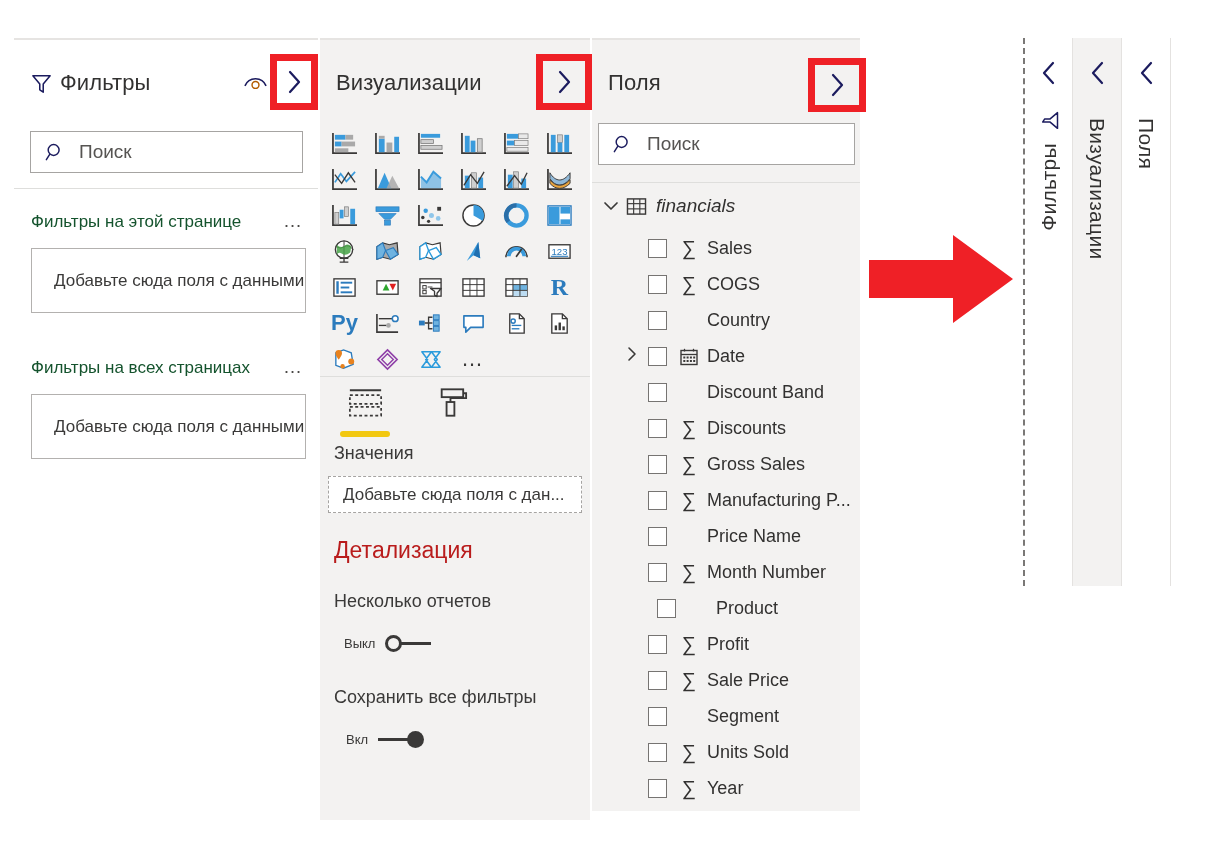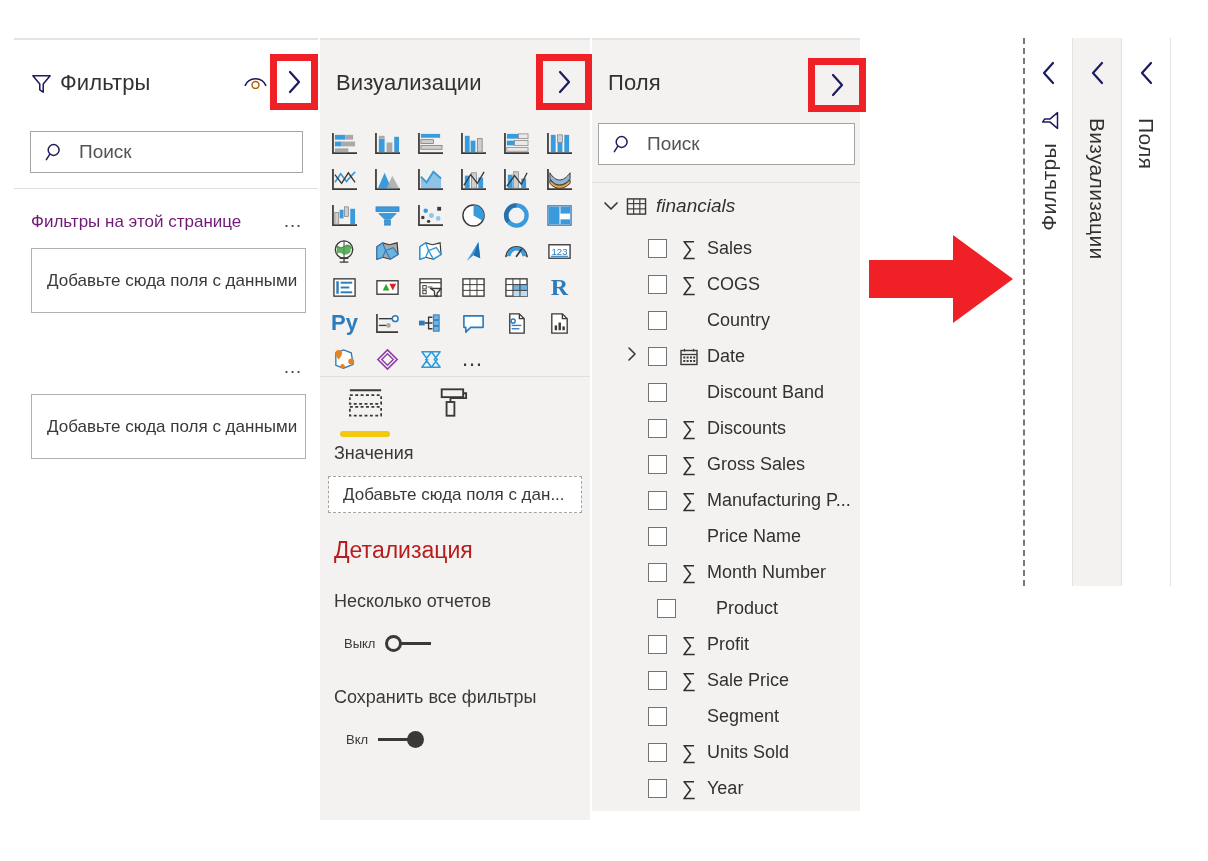--- a/index.html
+++ b/index.html
@@ -60,32 +60,32 @@
   }
   .searchbox .ph {
     font-size: 19px; color: #565452; margin-left: 14px;
   }
 
   .hr-line { position:absolute; height:1px; background:#dededc; }
 
   
   .fl-section-label {
     position: absolute;
-    font-size: 17px; color: #701a75; white-space: nowrap;
+    font-size: 17px; color: #14532d; white-space: nowrap;
   }
   .fl-ellipsis {
     position: absolute; font-size: 19px; color: #4a4846; letter-spacing: 2px;
     cursor: pointer;
   }
   .dropzone {
     position: absolute;
     border: 1px solid #b3b1af;
     background: #ffffff;
     display: flex; align-items: center;
-    padding-left: 15px;
+    padding-left: 22px;
     font-size: 17px; color: #3a3938;
   }
 
   
   .vizgrid {
     position: absolute;
     display: grid;
     grid-template-columns: repeat(6, 43px);
     grid-auto-rows: 36px;
     column-gap: 0px; row-gap: 0px;
@@ -209,20 +209,21 @@
     </span>
     <span class="ph">Поиск</span>
   </div>
 
   <div class="hr-line" style="left:14px; top:188px; width:304px;"></div>
 
   <div class="fl-section-label" style="left:31px; top:212px;">Фильтры на этой странице</div>
   <div class="fl-ellipsis" style="left:283px; top:210px;">…</div>
   <div class="dropzone" style="left:31px; top:248px; width:275px; height:65px;">Добавьте сюда поля с данными</div>
 
+  <div class="fl-section-label" style="left:31px; top:358px;">Фильтры на всех страницах</div>
   <div class="fl-ellipsis" style="left:283px; top:356px;">…</div>
   <div class="dropzone" style="left:31px; top:394px; width:275px; height:65px;">Добавьте сюда поля с данными</div>
 
   <div class="panel" style="left:320px; top:38px; width:270px; height:782px;">
     <div class="panel-top-rule"></div>
   </div>
 
   <div class="panel-head" style="left:336px; top:52px; width:250px;">
     <span class="panel-title">Визуализации</span>
   </div>

